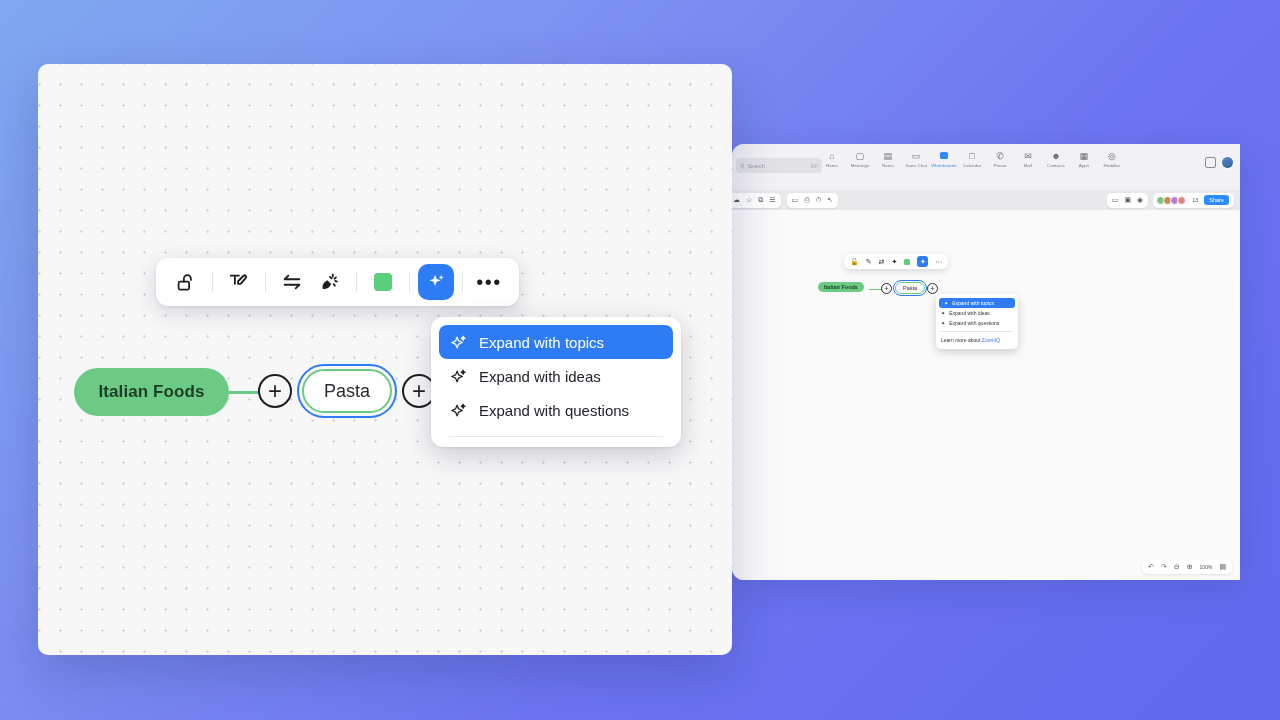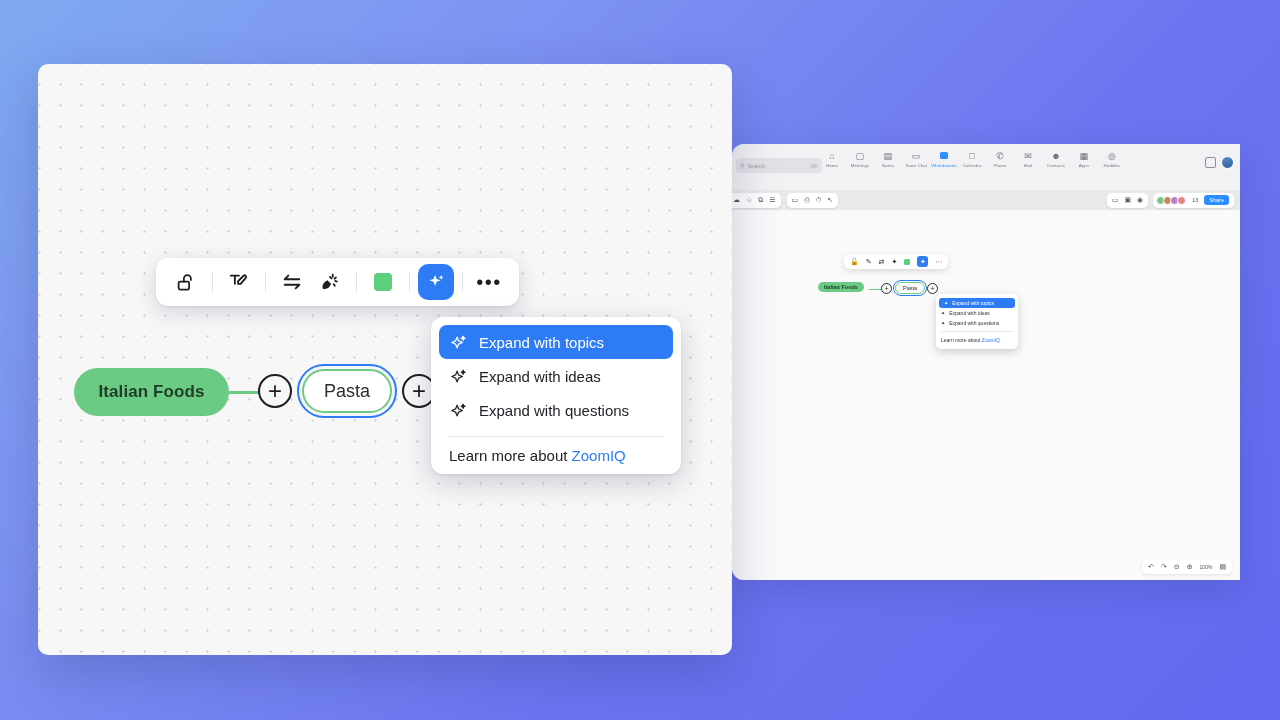--- a/index.html
+++ b/index.html
@@ -429,17 +429,14 @@
     <div class="mi">
       <span class="mi-ico">
         <svg width="17" height="17" viewBox="0 0 24 24" fill="none" stroke="#22222a" stroke-width="1.8" stroke-linejoin="round">
           <path d="M10 4.5l2.2 5.3 5.3 2.2-5.3 2.2L10 19.5l-2.2-5.3L2.5 12l5.3-2.2z"></path>
           <path d="M18.5 3.2l.8 2 2 .8-2 .8-.8 2-.8-2-2-.8 2-.8z" fill="#22222a"></path>
         </svg>
       </span>
       <span>Expand with questions</span>
     </div>
     <div class="mdiv"></div>
-    <div class="mlearn">
-      <span>Learn more about </span><span class="lnk">ZoomIQ</span>
-    </div>
   </div>
 </div>
 
 </body></html>

